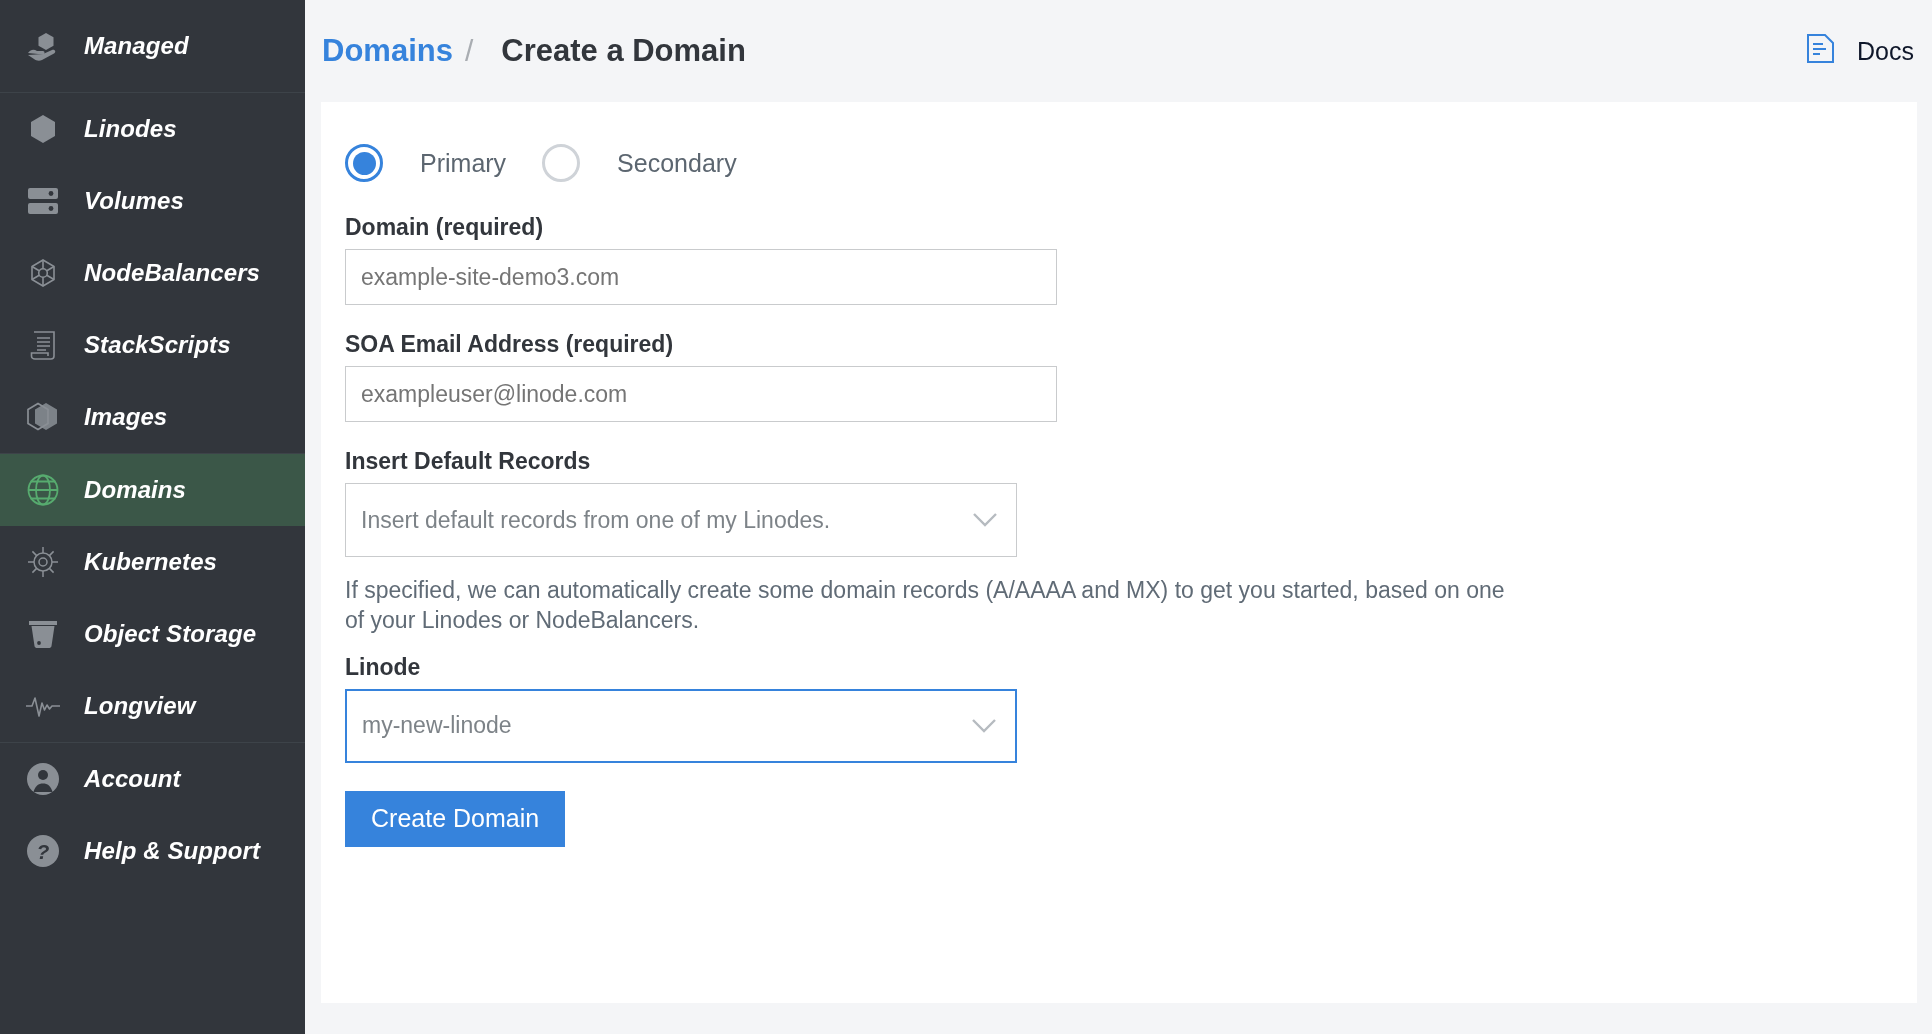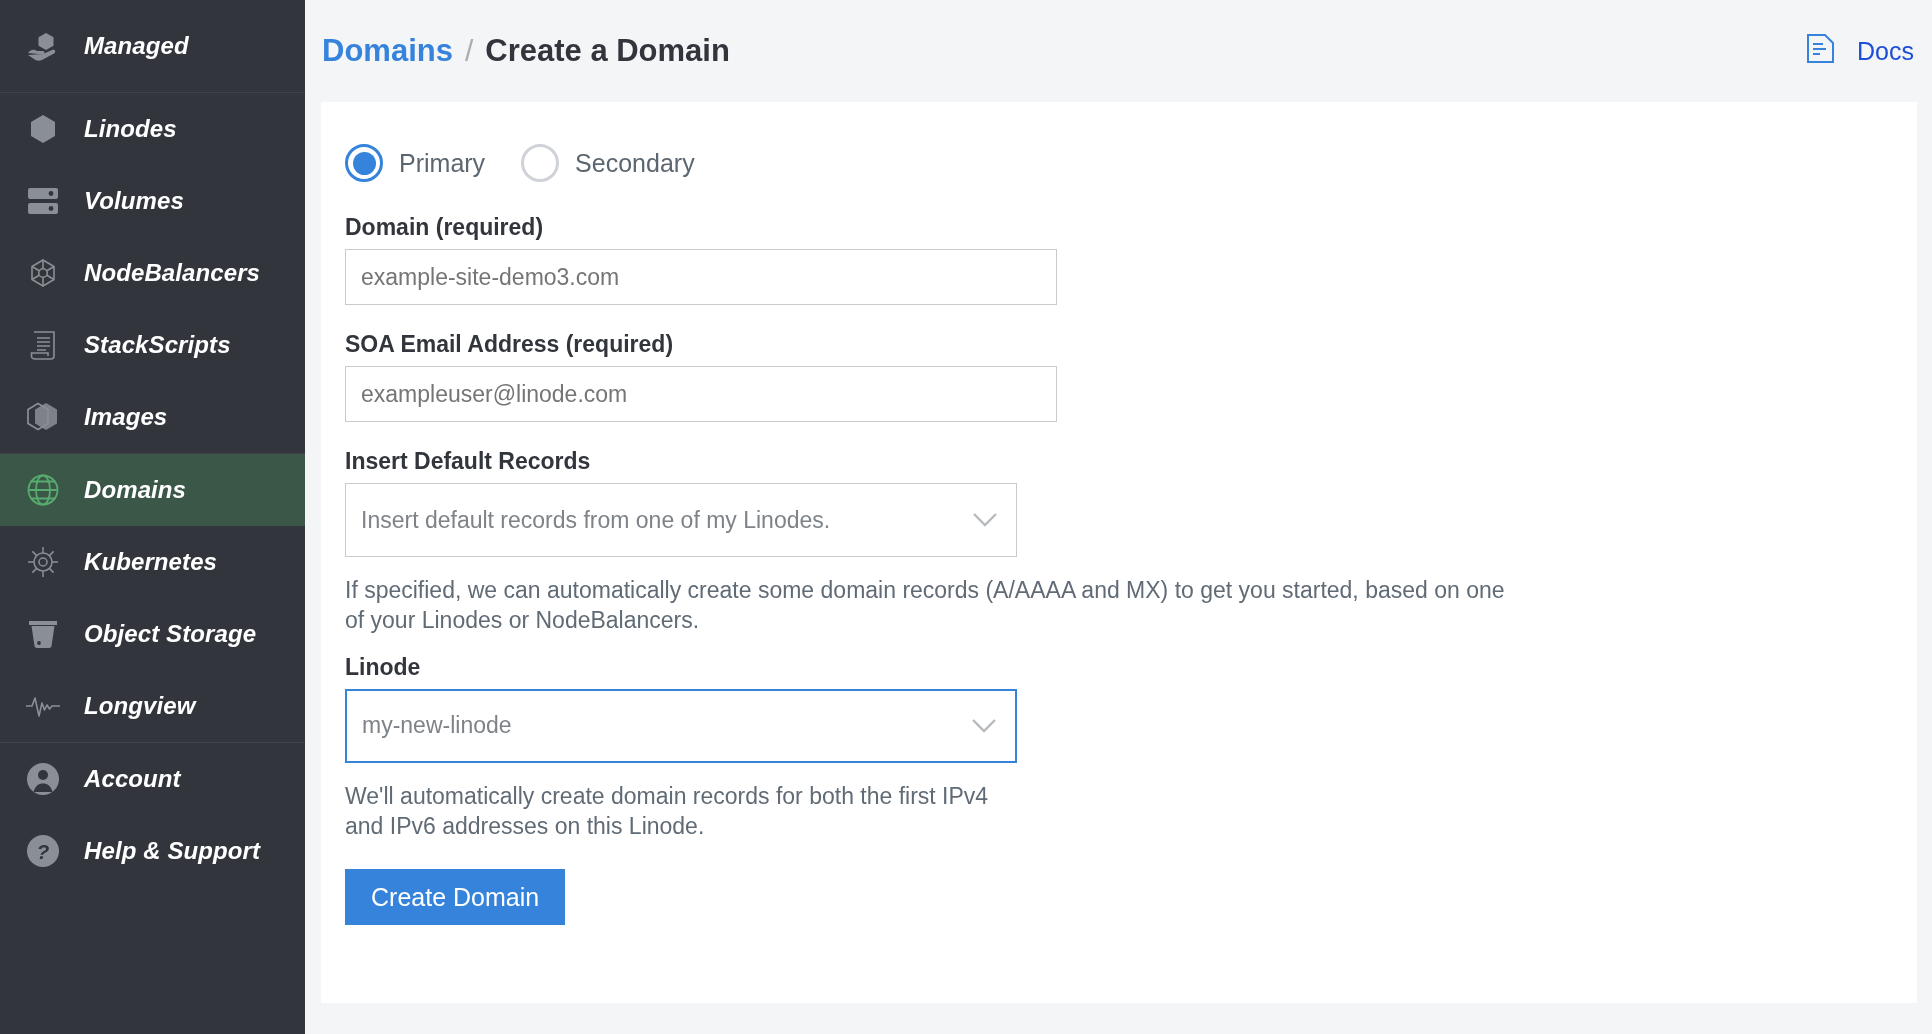--- a/index.html
+++ b/index.html
@@ -68,41 +68,41 @@
     flex: 0 0 102px;
   }
   .breadcrumb {
     display: flex;
     align-items: baseline;
     font-size: 31px;
     font-weight: bold;
   }
   .crumb-link { color: #3683dc; cursor: pointer; }
   .crumb-sep { color: #a9adb2; margin: 0 12px; font-weight: normal; font-size: 30px; }
-  .crumb-current { color: #32363c; }
+  .crumb-current { color: #32363c; margin-left: 16px; }
   .docs-link {
     display: flex;
     align-items: center;
     gap: 22px;
-    color: #1d4ed8;
+    color: #0f172a;
     font-size: 25px;
     cursor: pointer;
     padding-right: 2px;
   }
 
   
   .card {
     background: #ffffff;
     margin: 0 15px 0 16px;
     height: 901px;
     padding: 38px 0 0 24px;
     overflow: hidden;
   }
   .radio-row { display: flex; align-items: center; height: 46px; margin-bottom: 28px; }
-  .radio-wrap { display: flex; align-items: center; cursor: pointer; }
+  .radio-wrap { display: flex; align-items: center; cursor: pointer; gap: 21px; }
   .radio-wrap + .radio-wrap { margin-left: 36px; }
   .radio {
     width: 38px; height: 38px;
     border-radius: 50%;
     border: 3px solid #cfd3d8;
     background: #fff;
     display: flex; align-items: center; justify-content: center;
     flex: 0 0 38px;
   }
   .radio.checked { border-color: #3683dc; }
@@ -382,20 +382,19 @@
       <div class="field">
         <label class="field-label">Linode</label>
         <div class="select-box focused">
           <span class="select-value">my-new-linode</span>
           <span class="chev">
             <svg width="26" height="16" viewBox="0 0 26 16" fill="none" stroke="currentColor" stroke-width="2.4">
                 <path d="M2 2 L13 13 L24 2"></path>
               </svg>
           </span>
         </div>
-        <div class="helper narrow">We'll automatically create domain records for both the first IPv4 and IPv6 addresses on this Linode.</div>
       </div>
 
       <button class="primary-btn">Create Domain</button>
 
     </div>
   </div>
 </div>
 
 </body></html>

